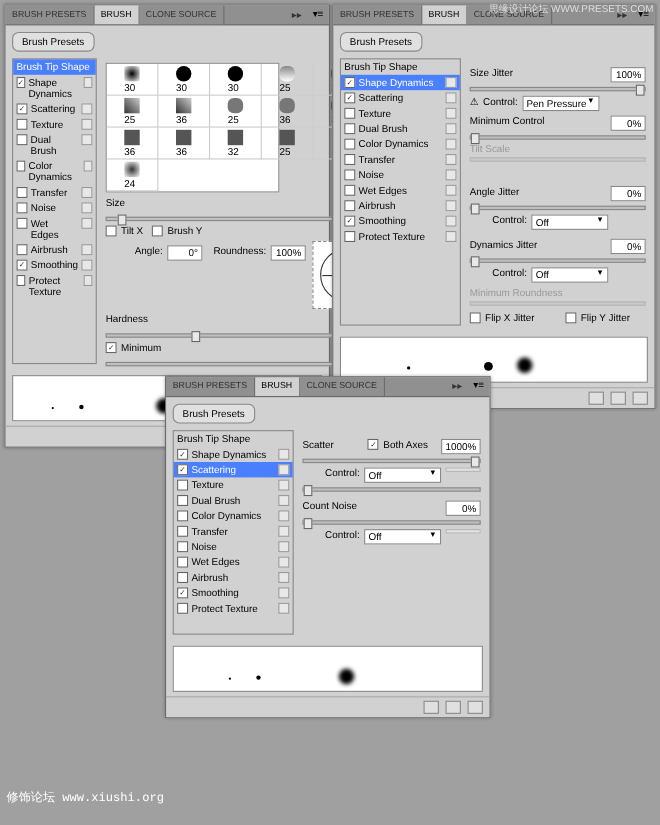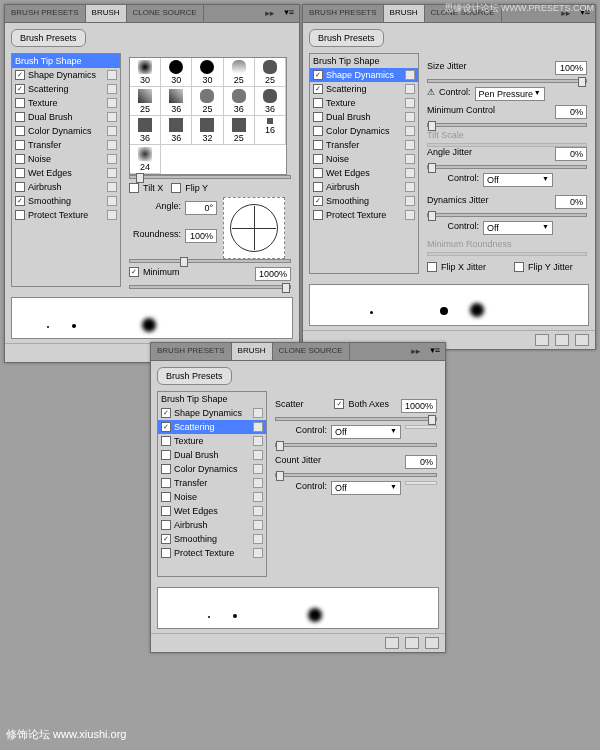--- a/index.html
+++ b/index.html
@@ -14,40 +14,40 @@
 .panel-body{display:flex}
 .btn-preset{margin:6px;padding:3px 8px;background:#e0e0e0;border:1px solid #888;border-radius:6px;cursor:pointer;display:inline-block}
 .sidebar{border:1px solid #888;margin:0 6px 6px;background:#d1d1d1;width:110px}
 .sb-item{display:flex;align-items:flex-start;padding:2px 3px;gap:3px;cursor:pointer}
 .sb-item.sel{background:#4a7fff;color:#fff}
 .cb{width:10px;height:10px;border:1px solid #666;background:#fff;display:inline-flex;align-items:center;justify-content:center;font-size:7px;color:#333}
 .cb.on::after{content:"✓"}
 .lock{width:10px;height:10px;margin-left:auto;border:1px solid #999;background:#e8e8e8}
 .right{flex:1;padding:4px 8px 4px 2px}
 .thumbs{border:1px solid #888;background:#fff;display:grid;grid-template-columns:repeat(5,1fr);width:158px;font-size:8px}
-.th{border-right:1px solid #ccc;border-bottom:1px solid #ccc;text-align:center;padding:1px 0}
+.th{border-right:1px solid #ccc;border-bottom:1px solid #ccc;padding:1px 16px}
 .th .dot{width:14px;height:14px;margin:1px auto;display:block}
 .row{display:flex;align-items:flex-start;margin:4px 0;gap:4px}
 .lbl{min-width:52px;text-align:right}
 .val{border:1px solid #888;background:#fff;padding:1px 3px;text-align:right;min-width:32px}
 .slider{flex:1;height:4px;background:#bfbfbf;border:1px solid #888;position:relative}
 .slider .knob{position:absolute;top:-3px;width:8px;height:10px;background:#e8e8e8;border:1px solid #666}
 .angwrap{display:flex;gap:6px}
-.angctrl{display:flex;flex-direction:column;gap:6px}
+.angctrl{display:flex;gap:6px}
 .angdial{width:62px;height:62px;border:1px dashed #888;background:#fff;position:relative}
 .angdial .c{position:absolute;left:6px;top:6px;right:6px;bottom:6px;border:1px solid #333;border-radius:50%}
 .angdial .h{position:absolute;left:50%;top:8px;bottom:8px;width:1px;background:#333}
 .angdial .v{position:absolute;top:50%;left:8px;right:8px;height:1px;background:#333}
 .sel-box{border:1px solid #888;background:#fff;padding:1px 3px;min-width:70px;display:flex;justify-content:space-between;cursor:pointer}
 .sel-box .ar{font-size:7px}
 .preview{margin:4px 6px 4px;height:42px;background:#fff;border:1px solid #888;position:relative}
 .preview .d{position:absolute;background:#000;border-radius:50%}
 .footer{display:flex;justify-content:flex-end;gap:6px;padding:3px 6px;border-top:1px solid #aaa}
 .ico{width:14px;height:12px;border:1px solid #888;background:#e0e0e0;cursor:pointer}
-.wm{position:absolute;bottom:8px;left:6px;color:#fff;font-size:11px;font-family:Liberation Sans, sans-serif}
+.wm{position:absolute;bottom:18px;left:6px;color:#fff;font-size:11px;font-family:Liberation Mono, monospace}
 .wm2{position:absolute;top:2px;right:6px;color:#ddd;font-size:9px}
 .section-lbl{color:#555;margin:3px 0}
 .dim{color:#999}
 </style>
 </head>
 <body>
 
 <div class="panel" style="left:4px;top:4px;width:296px">
  <div class="tabbar">
   <div class="tab">BRUSH PRESETS</div>
@@ -131,46 +131,56 @@
     <div class="th"><span class="dot" style="background:#777;border-radius:40%"></span><span>25</span></div>
     <div class="th"><span class="dot" style="background:#777;border-radius:40%"></span><span>36</span></div>
     <div class="th"><span class="dot" style="background:#555;border-radius:40%"></span><span>36</span></div>
     <div class="th"><span class="dot" style="background:#555"></span><span>36</span></div>
     <div class="th"><span class="dot" style="background:#555"></span><span>36</span></div>
     <div class="th"><span class="dot" style="background:#555"></span><span>32</span></div>
     <div class="th"><span class="dot" style="background:#555"></span><span>25</span></div>
     <div class="th"><span class="dot" style="background:#555;width:6px;height:6px"></span><span>16</span></div>
     <div class="th"><span class="dot" style="background:radial-gradient(#333,#fff)"></span><span>24</span></div>
    </div>
+   <div class="row">
+          <span>Size</span>
+          <div style="flex:1"></div>
+          <span class="val">15 px</span>
+        </div>
    <div class="slider">
           <span class="knob" style="left:4%"></span>
         </div>
    <div class="row">
           <span class="cb"></span>
           <span>Tilt X</span>
           <span class="cb" style="margin-left:4px"></span>
-          <span>Flip Y</span>
+          <span>Brush Y</span>
         </div>
    <div class="angwrap">
     <div class="angctrl">
      <div class="row">
               <span class="lbl">Angle:</span>
               <span class="val">0°</span>
             </div>
      <div class="row">
               <span class="lbl">Roundness:</span>
               <span class="val">100%</span>
             </div>
     </div>
     <div class="angdial">
             <div class="c"></div>
             <div class="h"></div>
             <div class="v"></div>
           </div>
    </div>
+   <div class="row">
+          <span>Hardness</span>
+          <div style="flex:1"></div>
+          <span class="val">31%</span>
+        </div>
    <div class="slider">
           <span class="knob" style="left:31%"></span>
         </div>
    <div class="row">
           <span class="cb on"></span>
           <span>Minimum</span>
           <div style="flex:1"></div>
           <span class="val">1000%</span>
         </div>
    <div class="slider">
@@ -281,21 +291,21 @@
    <div class="row">
           <span>Minimum Control</span>
           <div style="flex:1"></div>
           <span class="val">0%</span>
         </div>
    <div class="slider">
           <span class="knob" style="left:0"></span>
         </div>
    <div class="section-lbl dim">Tilt Scale</div>
    <div class="slider" style="opacity:.4"></div>
-   <div class="row" style="margin-top:0">
+   <div class="row" style="margin-top:22px">
           <span>Angle Jitter</span>
           <div style="flex:1"></div>
           <span class="val">0%</span>
         </div>
    <div class="slider">
           <span class="knob" style="left:0"></span>
         </div>
    <div class="row">
           <span class="lbl">Control:</span>
           <div class="sel-box">
@@ -428,21 +438,21 @@
           <div class="sel-box">
             <span>Off</span>
             <span class="ar">▼</span>
           </div>
           <span class="val" style="opacity:.4"></span>
         </div>
    <div class="slider">
           <span class="knob" style="left:0"></span>
         </div>
    <div class="row" style="margin-top:8px">
-          <span>Count Jitter</span>
+          <span>Count Noise</span>
           <div style="flex:1"></div>
           <span class="val">0%</span>
         </div>
    <div class="slider">
           <span class="knob" style="left:0"></span>
         </div>
    <div class="row">
           <span class="lbl">Control:</span>
           <div class="sel-box">
             <span>Off</span>

